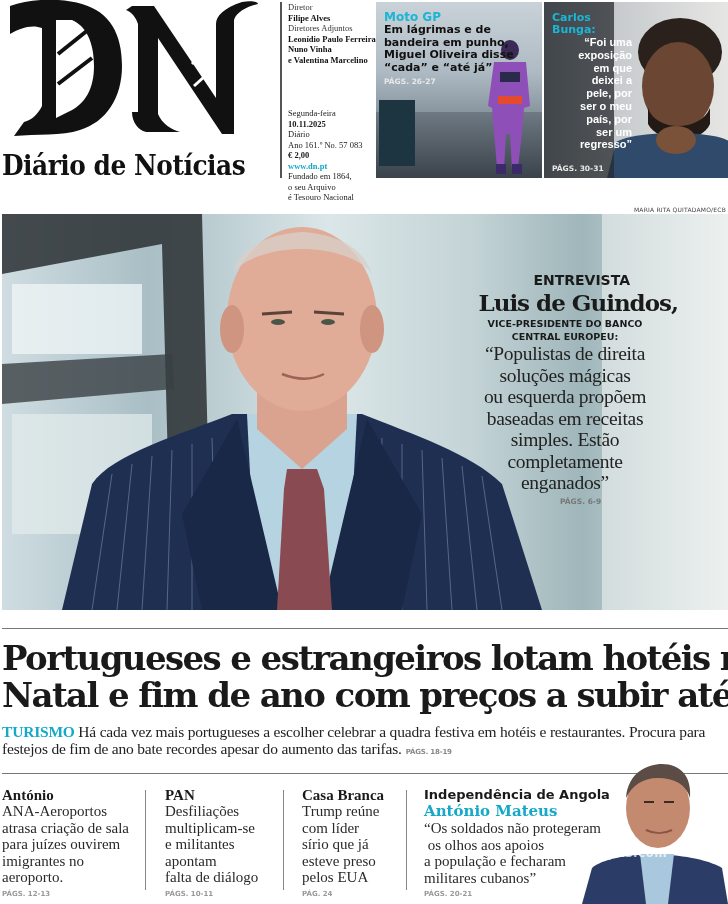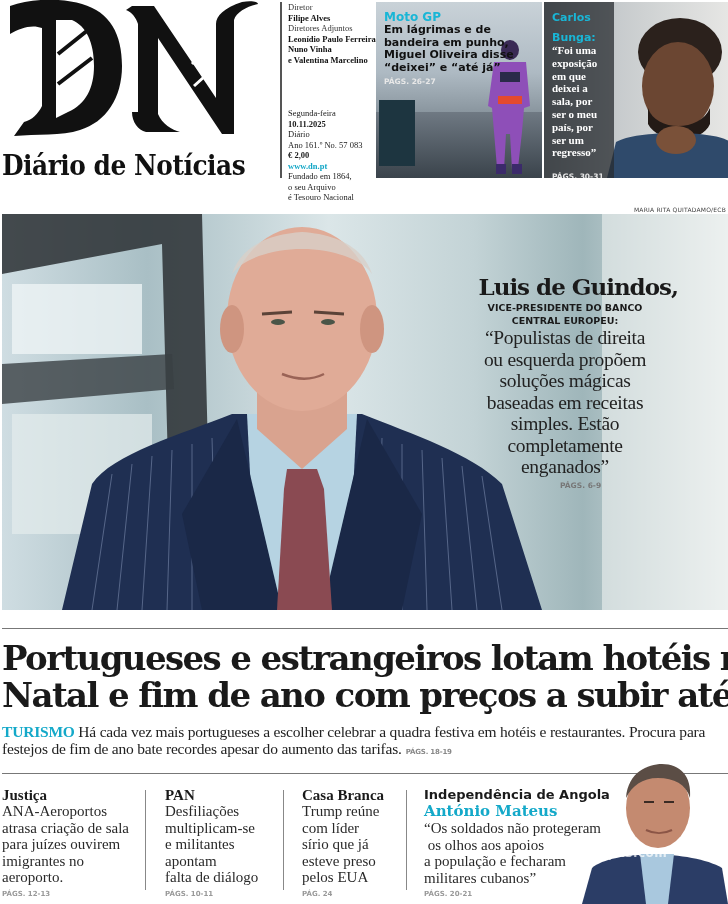--- a/index.html
+++ b/index.html
@@ -21,21 +21,21 @@
   .tease1 { left:376px; top:2px; width:166px; height:176px; background:linear-gradient(180deg,#c9d2d8 0%, #aebac3 40%, #7e8a93 70%, #2f3941 100%); overflow:hidden; }
   .tease1 .ground { position:absolute; left:0; top:110px; width:166px; height:66px; background:linear-gradient(180deg,#6f7983,#3a434b); }
   .tease1 .box { position:absolute; left:3px; top:98px; width:36px; height:66px; background:#1d3540; }
   .tease1 .rider { position:absolute; left:108px; top:34px; width:50px; height:140px; }
   .tease-kicker { font-family:"DejaVu Sans", sans-serif; font-weight:bold; color:#19b6d6; font-size:12px; }
   .tease-head { font-family:"DejaVu Sans", sans-serif; font-weight:bold; color:#111; font-size:11px; line-height:12.5px; }
   .tease-pages { font-family:"DejaVu Sans", sans-serif; font-weight:bold; color:#e8e8e8; font-size:7.5px; }
   .tease2 { left:544px; top:2px; width:184px; height:176px; background:linear-gradient(90deg,#8e959a 0%,#c7cbcd 40%,#e6e6e4 100%); overflow:hidden; }
   .tease2 .panel { position:absolute; left:0; top:0; width:70px; height:176px; background:rgba(40,44,48,0.75); }
   .tease2 .person { position:absolute; left:62px; top:10px; width:124px; height:170px; }
-  .tease2-text { font-family:Liberation Serif, serif; font-weight:bold; color:#fff; font-size:11px; line-height:12.8px; }
+  .tease2-text { font-family:Liberation Sans, sans-serif; font-weight:bold; color:#fff; font-size:11px; line-height:12.8px;text-align:right; }
 
   .credit { right:2px; top:206px; font-family:"DejaVu Sans", sans-serif; font-size:6px; color:#444; letter-spacing:0.2px; }
 
   
   .hero { left:2px; top:214px; width:726px; height:396px; overflow:hidden; background:linear-gradient(90deg,#cfdde2 0%, #a9bfc5 20%, #dbe6e8 45%, #c3d3d6 65%, #9fb6ba 80%, #e9eeee 100%); }
   .hero svg { position:absolute; left:0; top:0; }
   .interview { left:452px; top:272px; width:226px; text-align:center; }
   .iv-kicker { font-family:"DejaVu Sans", sans-serif; font-weight:bold; font-size:14px; color:#1a1a1a; text-align:right; padding-right:48px; }
   .iv-name { font-family:"DejaVu Serif", serif; font-weight:bold; font-size:23px; letter-spacing:-1px; text-align:right; color:#1a1a1a; margin-top:1px; }
   .iv-role { font-family:"DejaVu Sans", sans-serif; font-weight:bold; font-size:9.5px; line-height:11px; color:#1a1a1a; margin-top:2px; }
@@ -108,42 +108,42 @@
     <rect x="14" y="60" width="24" height="8" fill="#e44a2e"></rect>
     <rect x="16" y="36" width="20" height="10" fill="#2a2a4a"></rect>
     <rect x="12" y="128" width="10" height="10" fill="#3b2a6a"></rect>
     <rect x="28" y="128" width="10" height="10" fill="#3b2a6a"></rect>
   </svg>
   <div class="abs" style="left:8px;top:8px;width:160px;">
     <div class="tease-kicker">Moto GP</div>
     <div class="tease-head">Em lágrimas e de</div>
     <div class="tease-head">bandeira em punho,</div>
     <div class="tease-head">Miguel Oliveira disse</div>
-    <div class="tease-head">“deixei” e “até já”</div>
+    <div class="tease-head">“cada” e “até já”</div>
     <div class="tease-pages" style="margin-top:3px;">PÁGS. 26-27</div>
   </div>
 </div>
 
 <div class="abs tease2">
   <svg class="person" viewBox="0 0 124 170">
     <ellipse cx="74" cy="40" rx="42" ry="34" fill="#2b211c"></ellipse>
     <ellipse cx="72" cy="74" rx="36" ry="44" fill="#6b4632"></ellipse>
     <path d="M42 96 C50 120 94 120 104 96 L104 112 C96 132 52 132 42 112 Z" fill="#231a16"></path>
     <path d="M0 170 L10 130 C30 118 110 118 124 130 L124 170 Z" fill="#2f4a6b"></path>
     <ellipse cx="70" cy="128" rx="20" ry="14" fill="#7a5139"></ellipse>
   </svg>
   <div class="panel"></div>
   <div class="abs" style="left:8px;top:10px;width:80px;">
     <div class="tease-kicker" style="font-size:11px;line-height:12px;">Carlos</div>
-    <div class="tease-kicker" style="font-size:11px;line-height:12px;margin-top:8px;">Bunga:</div>
+    <div class="tease-kicker" style="font-size:11px;line-height:12px;">Bunga:</div>
     <div class="tease2-text">“Foi uma</div>
     <div class="tease2-text">exposição</div>
     <div class="tease2-text">em que</div>
     <div class="tease2-text">deixei a</div>
-    <div class="tease2-text">sala, por</div>
+    <div class="tease2-text">pele, por</div>
     <div class="tease2-text">ser o meu</div>
     <div class="tease2-text">país, por</div>
     <div class="tease2-text">ser um</div>
     <div class="tease2-text">regresso”</div>
     <div class="tease-pages" style="margin-top:13px;">PÁGS. 30-31</div>
   </div>
 </div>
 
 <div class="abs credit">MARIA RITA QUITADAMO/ECB</div>
 
@@ -187,45 +187,46 @@
     <ellipse cx="370" cy="115" rx="12" ry="24" fill="#cf9580"></ellipse>
     <path d="M230 60 C240 30 270 20 300 18 C330 20 360 30 370 60 C360 45 330 35 300 35 C270 35 240 45 230 60 Z" fill="#d8cfc8" opacity="0.8"></path>
     <path d="M260 100 L290 98 M312 98 L342 100" stroke="#5b4338" stroke-width="3"></path>
     <ellipse cx="276" cy="108" rx="7" ry="3" fill="#4a5548"></ellipse>
     <ellipse cx="326" cy="108" rx="7" ry="3" fill="#4a5548"></ellipse>
     <path d="M280 160 C295 166 310 166 322 160" stroke="#9a6356" stroke-width="2.5" fill="none"></path>
   </svg>
 </div>
 
 <div class="abs interview">
+  <div class="iv-kicker">ENTREVISTA</div>
   <div class="iv-name">Luis de Guindos,</div>
   <div class="iv-role">VICE-PRESIDENTE DO BANCO</div>
   <div class="iv-role">CENTRAL EUROPEU:</div>
   <div class="iv-quote">“Populistas de direita</div>
+  <div class="iv-quote">soluções mágicas</div>
   <div class="iv-quote">ou esquerda propõem</div>
-  <div class="iv-quote">soluções mágicas</div>
   <div class="iv-quote">baseadas em receitas</div>
   <div class="iv-quote">simples. Estão</div>
   <div class="iv-quote">completamente</div>
   <div class="iv-quote">enganados”</div>
   <div class="iv-pages">PÁGS. 6-9</div>
 </div>
 
 <div class="abs rule" style="top:628px;"></div>
 <div class="abs headline">
   <div>Portugueses e estrangeiros lotam hotéis no</div>
   <div>Natal e fim de ano com preços a subir até 15%</div>
 </div>
 <div class="abs standfirst">
   <span class="kicker">TURISMO</span><span> Há cada vez mais portugueses a escolher celebrar a quadra festiva em hotéis e restaurantes. Procura para festejos de fim de ano bate recordes apesar do aumento das tarifas.</span><span class="pg">PÁGS. 18-19</span>
 </div>
 <div class="abs rule" style="top:773px;"></div>
 
 <div class="abs brief" style="left:2px;width:150px;">
-  <div class="bh">Justiça</div>
+  <div class="bh">António</div>
   <div class="bb">ANA-Aeroportos</div>
   <div class="bb">atrasa criação de sala</div>
   <div class="bb">para juízes ouvirem</div>
   <div class="bb">imigrantes no</div>
   <div class="bb">aeroporto.</div>
   <div class="bp">PÁGS. 12-13</div>
 </div>
 <div class="abs vsep" style="left:145px;"></div>
 
 <div class="abs brief" style="left:165px;width:125px;">

